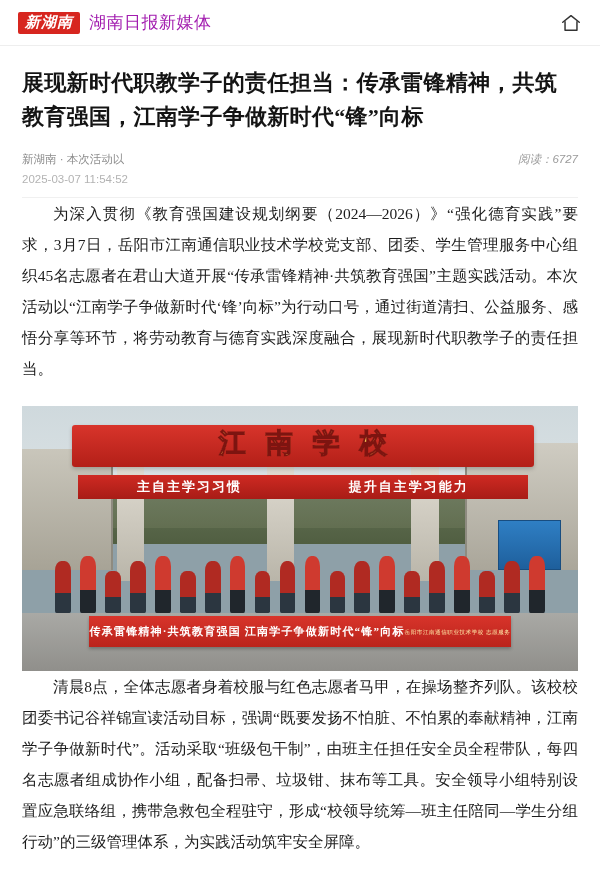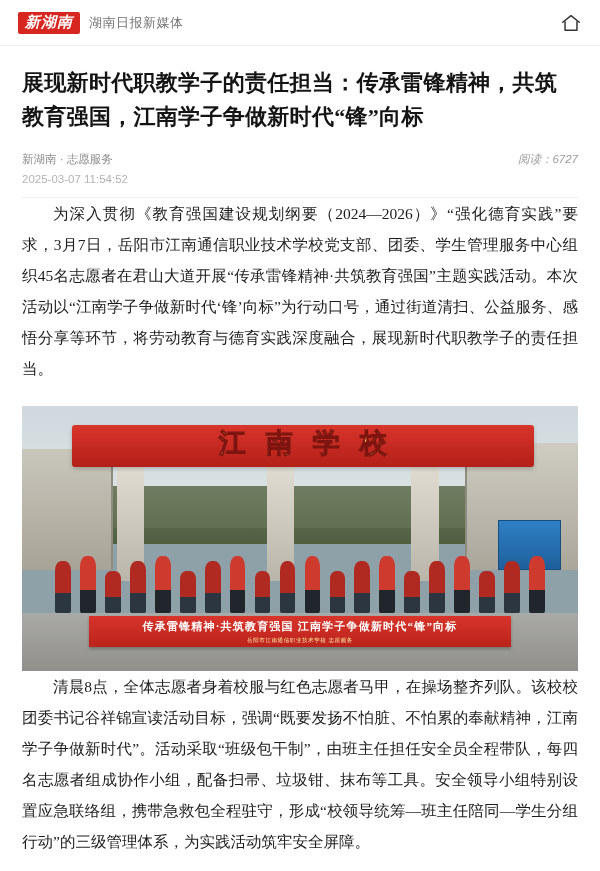--- a/index.html
+++ b/index.html
@@ -39,22 +39,22 @@
     letter-spacing: 1px;
     padding: 3px 7px 4px 7px;
     border-radius: 2px;
     font-family: "Liberation Serif", serif;
     font-style: italic;
     line-height: 1;
     white-space: nowrap;
   }
   .brand-text {
     margin-left: 9px;
-    font-size: 13px;
-    color: #737373;
+    font-size: 17px;
+    color: #a21caf;
     letter-spacing: 0.5px;
   }
   .topbar-spacer { flex: 1 1 auto; }
   .home-icon {
     width: 22px;
     height: 22px;
     display: block;
   }
 
   
@@ -216,21 +216,21 @@
   }
   .ph-person.k { height: 66%; }
   
   .ph-frontbanner {
     position: absolute;
     left: 12%; right: 12%;
     bottom: 9%;
     height: 12%;
     background: linear-gradient(#d8342b, #ba231b);
     display: flex;
-    flex-direction: column;
+    flex-direction: row;
     align-items: center;
     justify-content: center;
     box-shadow: 0 2px 3px rgba(0,0,0,.25);
   }
   .ph-frontbanner .l1 {
     color: #fff;
     font-family: "Liberation Serif", serif;
     font-weight: bold;
     font-size: 11px;
     letter-spacing: 1.2px;
@@ -269,21 +269,21 @@
         <path d="M5.5 10.5V20h13v-9.5"></path>
       </svg>
     </span>
   </div>
 
   <div class="article">
 
     <h1 class="headline">展现新时代职教学子的责任担当：传承雷锋精神，共筑教育强国，江南学子争做新时代“锋”向标</h1>
 
     <div class="meta">
-      <span class="source">新湖南 · 志愿服务</span>
+      <span class="source">新湖南 · 本次活动以</span>
       <span class="meta-spacer"></span>
       <span class="reads">阅读：6727</span>
     </div>
     <div class="meta-time">2025-03-07 11:54:52</div>
 
     <div class="rule"></div>
 
     <p class="body-text para-1">为深入贯彻《教育强国建设规划纲要（2024—2026）》“强化德育实践”要求，3月7日，岳阳市江南通信职业技术学校党支部、团委、学生管理服务中心组织45名志愿者在君山大道开展“传承雷锋精神·共筑教育强国”主题实践活动。本次活动以“江南学子争做新时代‘锋’向标”为行动口号，通过街道清扫、公益服务、感悟分享等环节，将劳动教育与德育实践深度融合，展现新时代职教学子的责任担当。</p>
 
     <div class="photo-wrap">
@@ -293,20 +293,24 @@
         <div class="ph-bldg-l"></div>
         <div class="ph-bldg-r"></div>
         <div class="ph-post p1"></div>
         <div class="ph-post p2"></div>
         <div class="ph-post p3"></div>
 
         <div class="ph-arch">
           <span>江南学校</span>
         </div>
 
+        <div class="ph-band">
+          <span>主自主学习习惯</span>
+          <span>提升自主学习能力</span>
+        </div>
 
         <div class="ph-sign"></div>
 
         <div class="ph-ground"></div>
 
         <div class="ph-crowdrow">
           <div class="ph-person"></div>
           <div class="ph-person alt"></div>
           <div class="ph-person k"></div>
           <div class="ph-person"></div>

